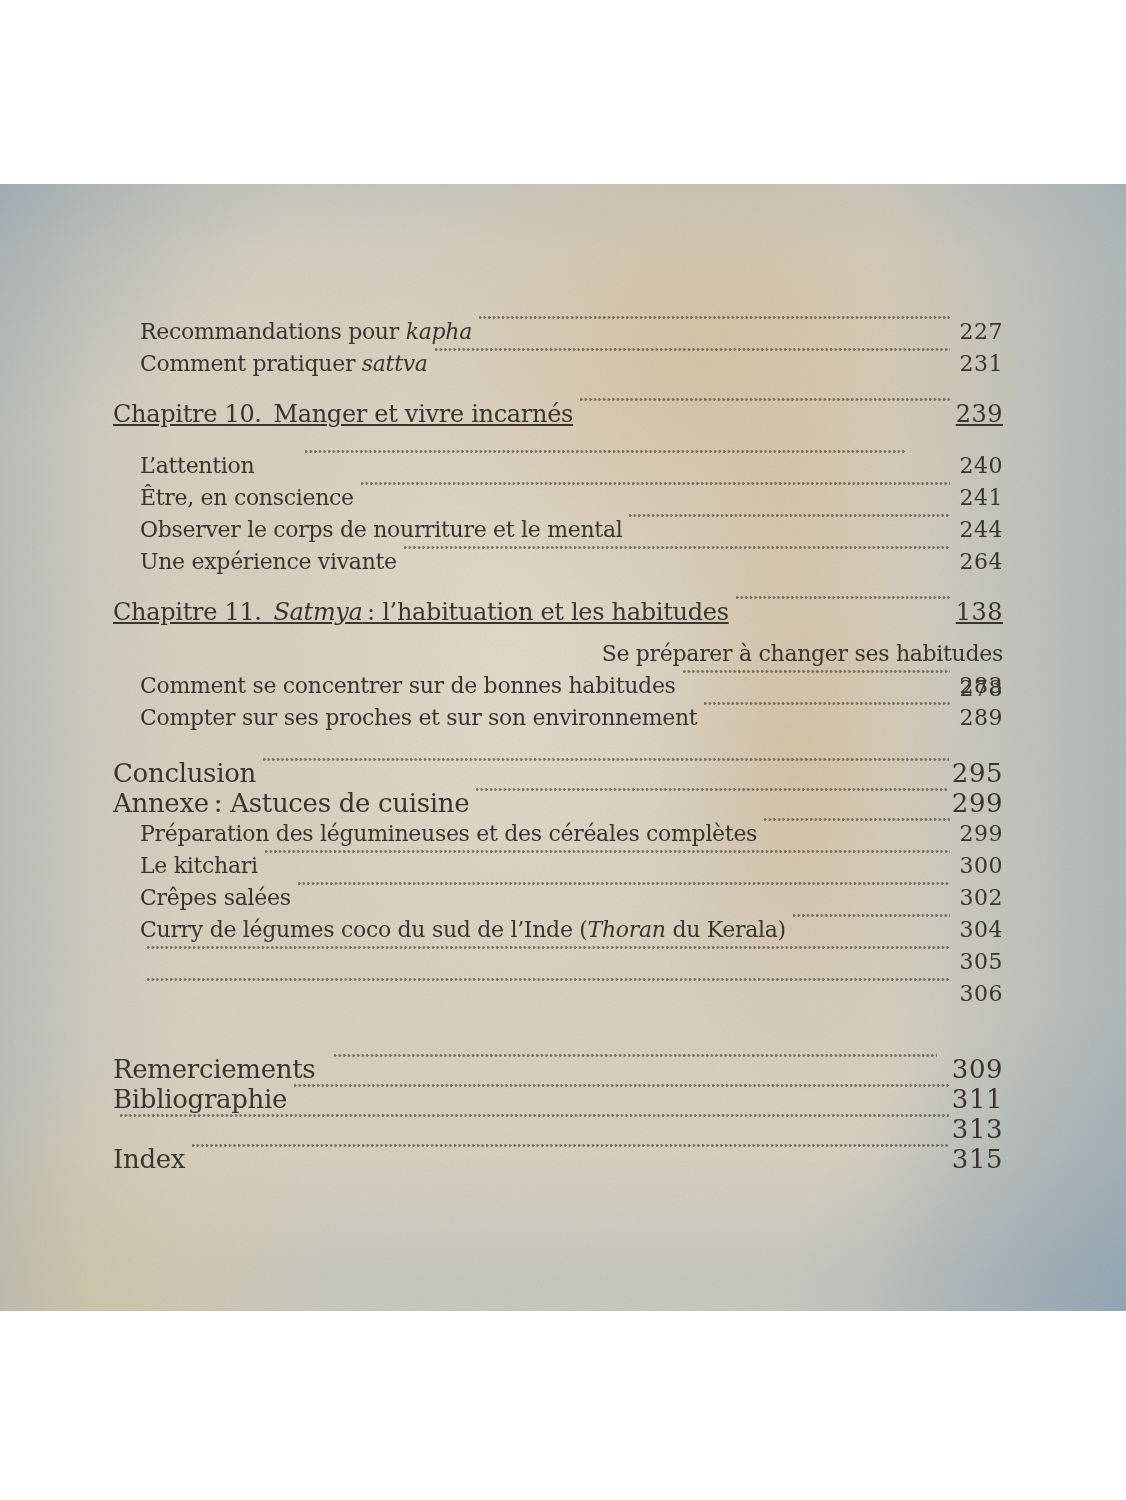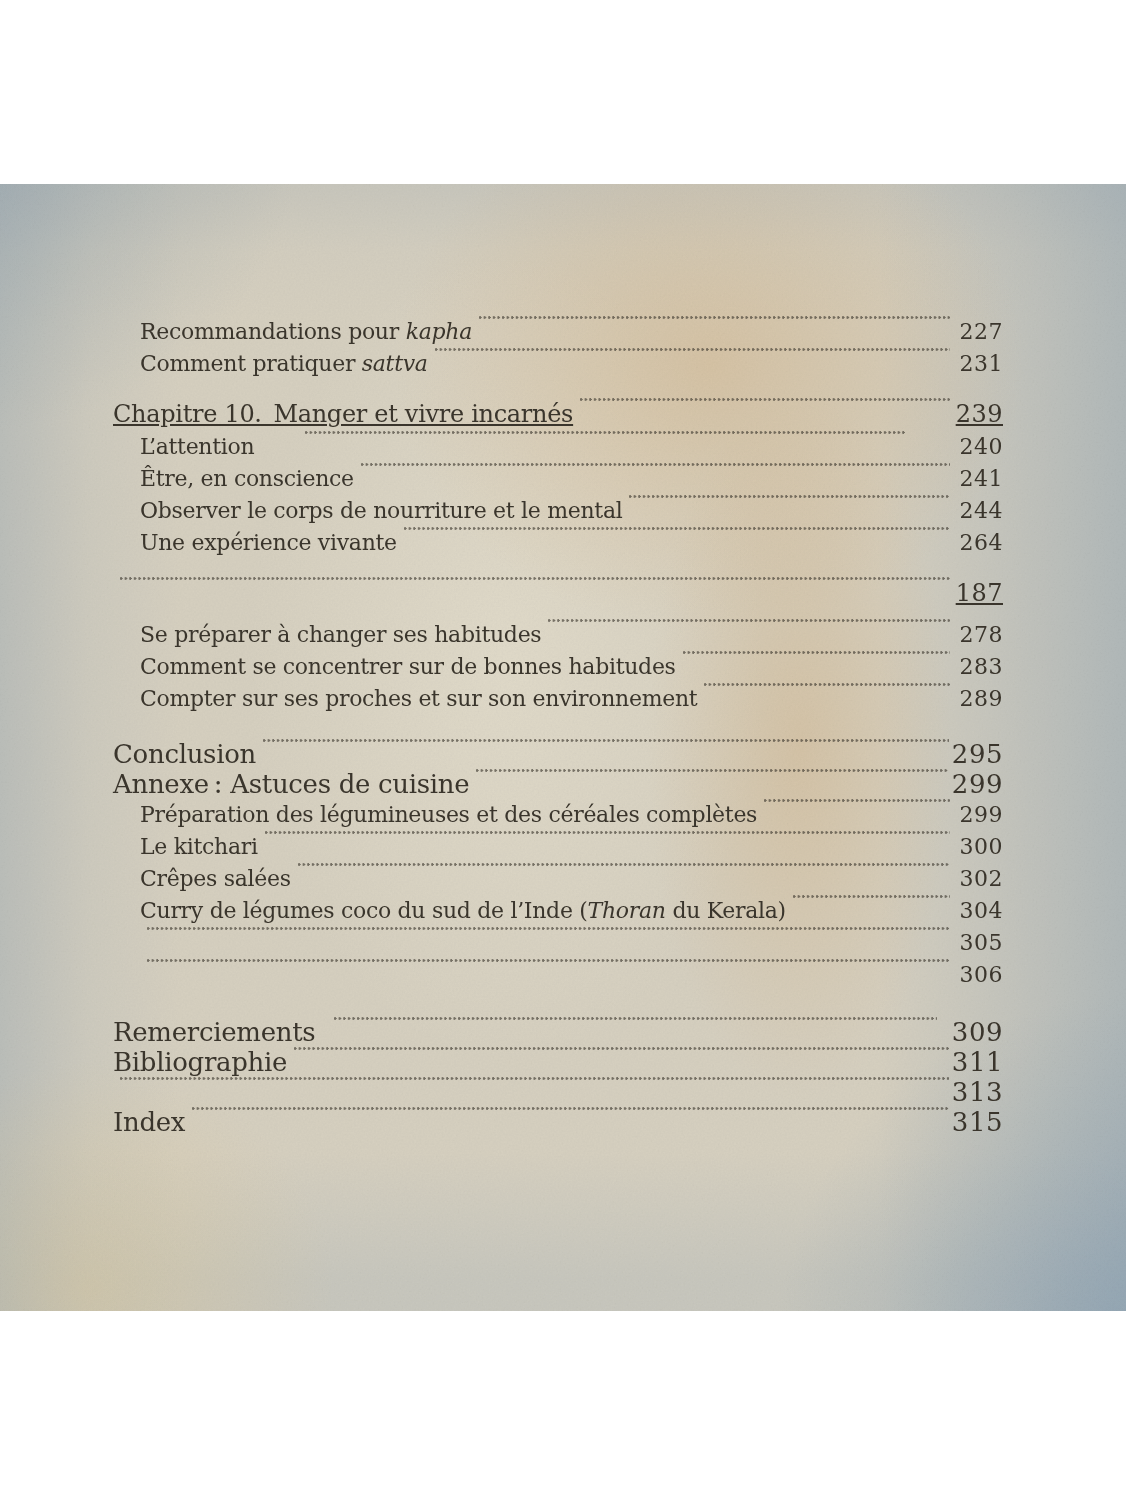--- a/index.html
+++ b/index.html
@@ -32,24 +32,24 @@
   }
   .row{
     display:flex;align-items:flex-end;white-space:nowrap;
   }
   .row.sub{height:32px;font-size:22px;line-height:32px;padding-left:27px;}
   .row.chapter{height:32px;font-size:24px;line-height:32px;text-decoration:underline;}
   .row.top{height:30px;font-size:26px;line-height:30px;}
   .row .t{letter-spacing:-0.3px;}
   .row i{font-style:italic;}
   .gap18{margin-top:18px;}
-  .gap13{margin-top:1px;gap:44px;}
-  .gap10{margin-top:10px;}
+  .gap13{margin-top:20px;gap:44px;}
+  .gap10{margin-top:10px;flex-direction:column;}
   .gap34{margin-top:24px;}
-  .gap30{margin-top:26px;gap:12px;}
+  .gap30{margin-top:44px;gap:12px;}
   .leader{
     flex:1;height:3px;margin:0 3px 3px 7px;align-self:baseline;
     background-image:radial-gradient(circle at 1.2px 1.5px, rgba(58,53,44,0.62) 1.15px, rgba(58,53,44,0) 1.5px);
     background-size:4.6px 3px;background-repeat:repeat-x;
     min-width:20px;
   }
   .num{
     min-width:50px;text-align:right;letter-spacing:0.5px;
   }
 </style>
@@ -102,22 +102,23 @@
       <span class="leader"></span>
       <span class="num">244</span>
     </div>
     <div class="row sub">
       <span class="t"><span>Une expérience vivante</span><i></i><span></span></span>
       <span class="leader"></span>
       <span class="num">264</span>
     </div>
 
     <div class="row chapter gap18">
+      <span class="t"><span>Chapitre 11. </span><i>Satmya</i><span> : l’habituation et les habitudes</span></span>
       <span class="leader"></span>
-      <span class="num">187</span>
+      <span class="num">138</span>
     </div>
 
     <div class="row sub gap10">
       <span class="t"><span>Se préparer à changer ses habitudes</span><i></i><span></span></span>
       <span class="leader"></span>
       <span class="num">278</span>
     </div>
     <div class="row sub">
       <span class="t"><span>Comment se concentrer sur de bonnes habitudes</span><i></i><span></span></span>
       <span class="leader"></span>

